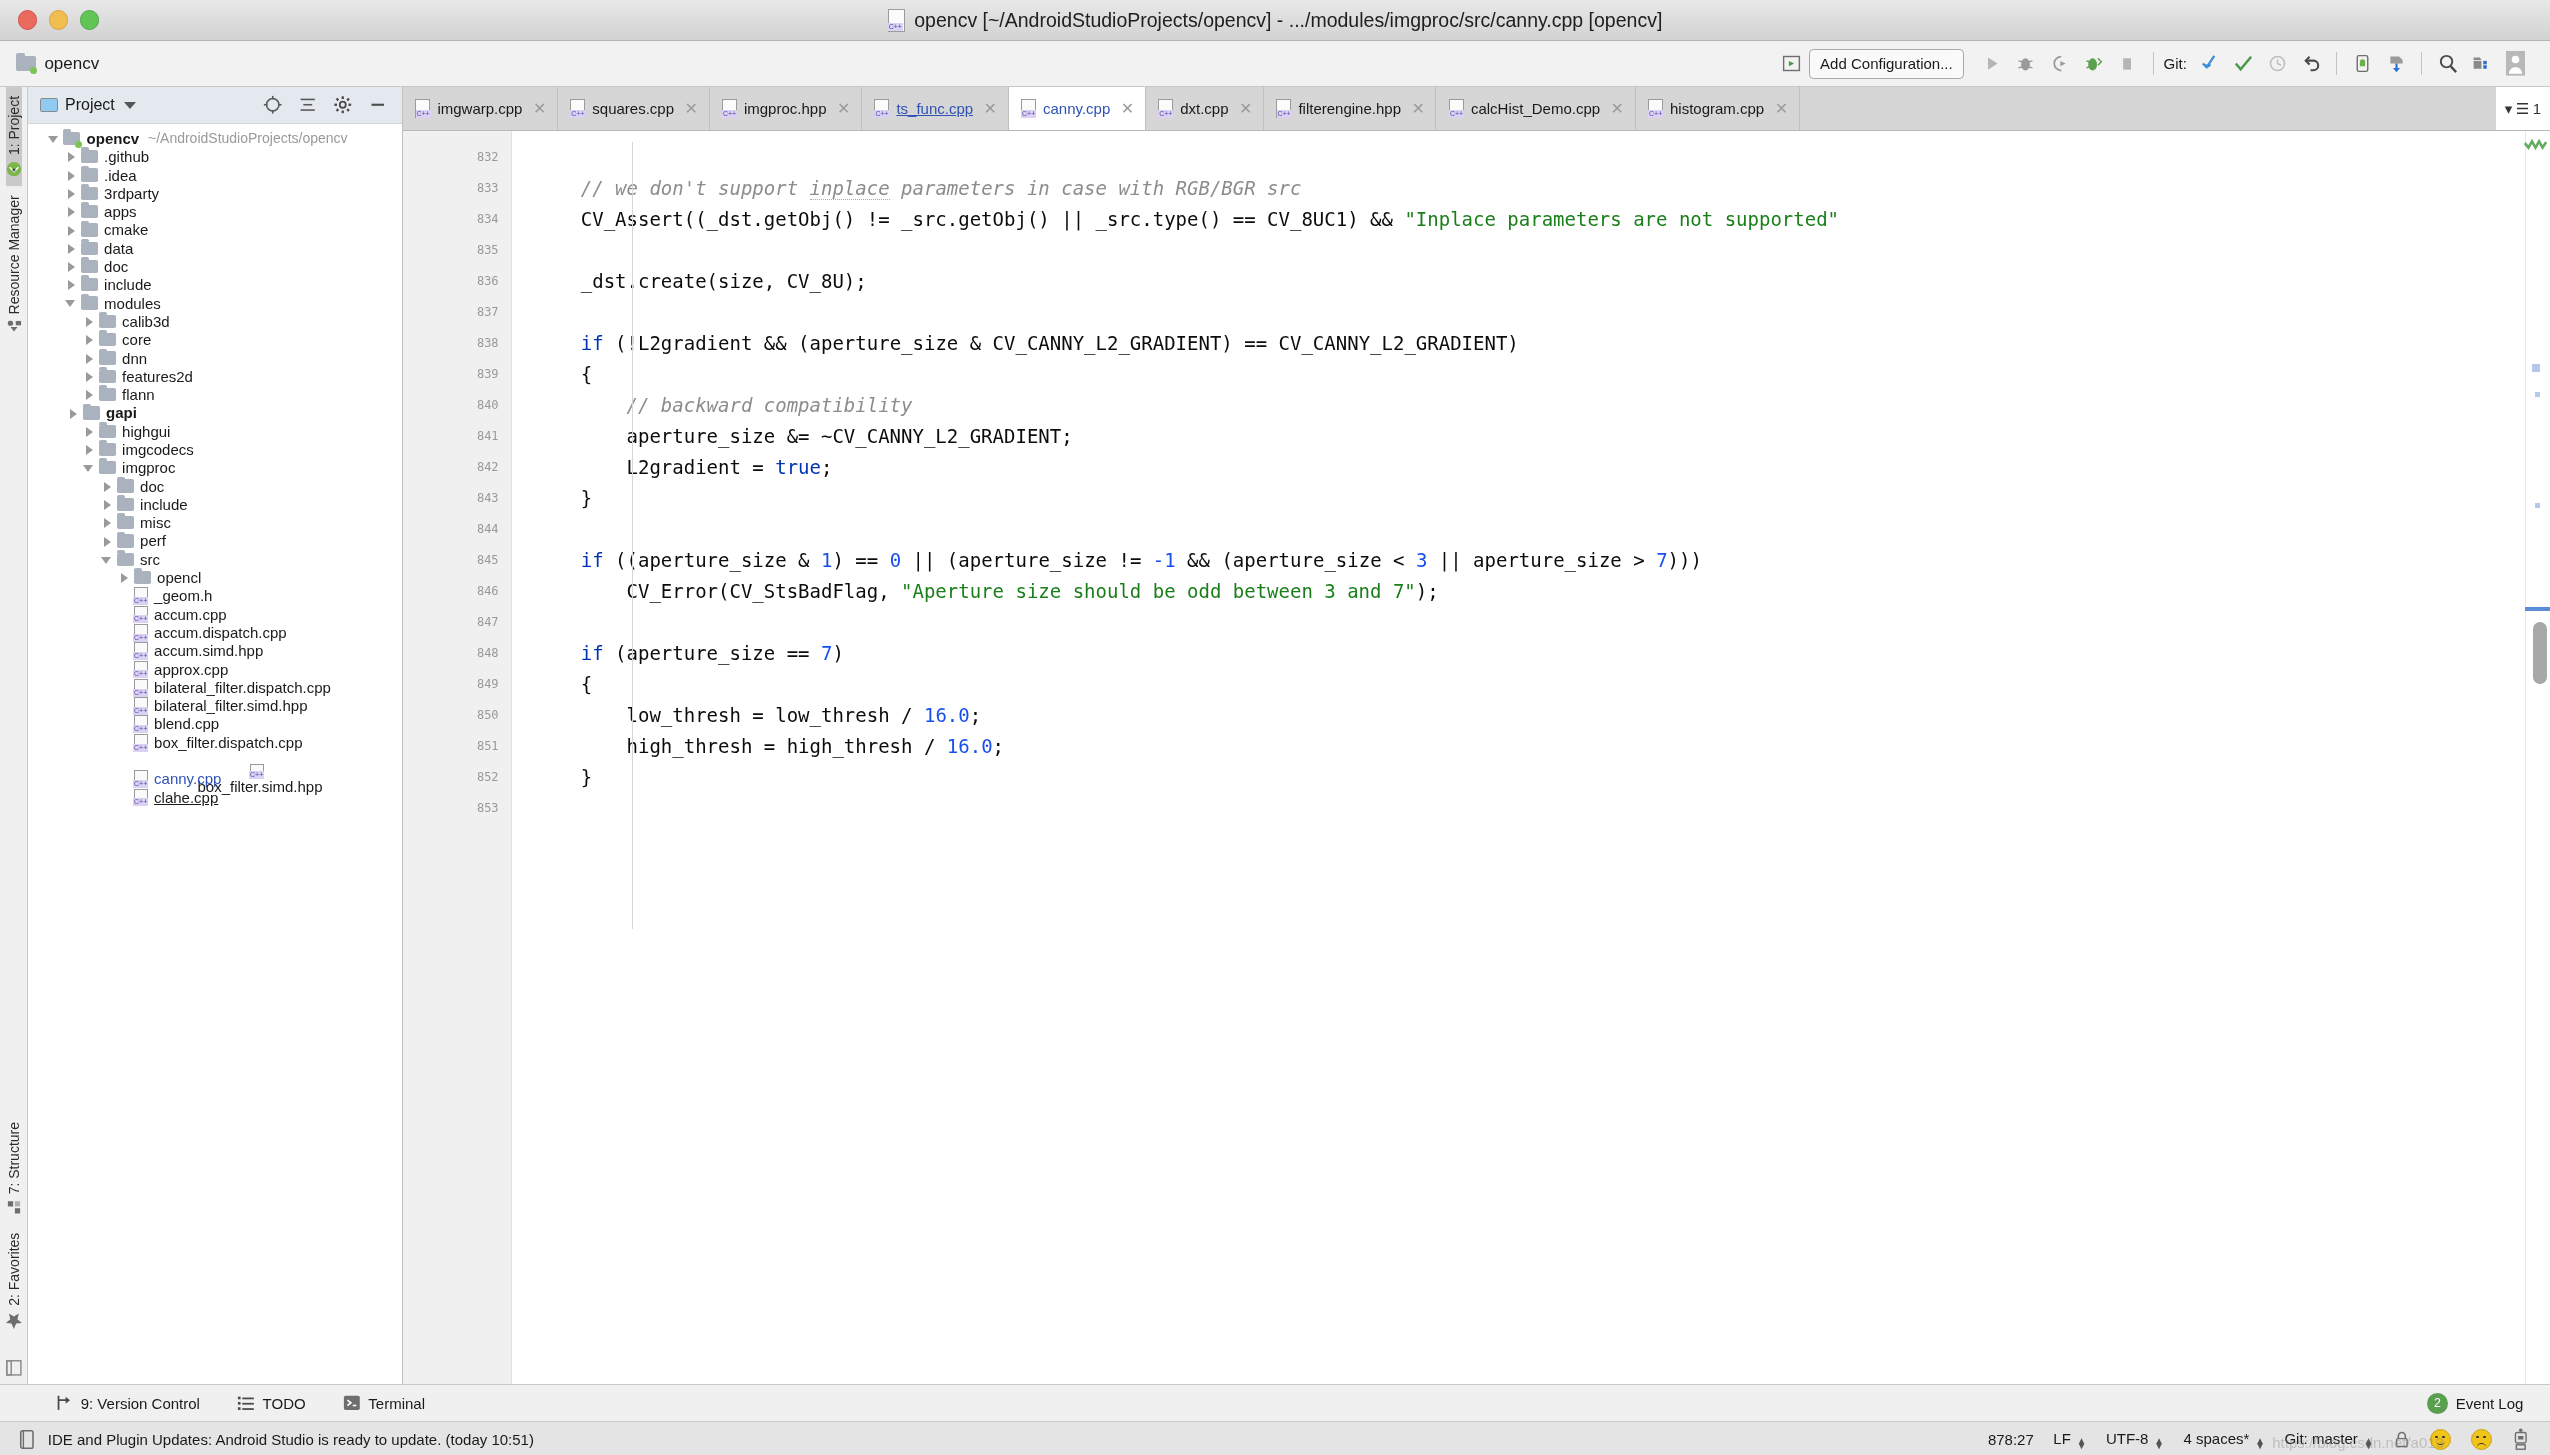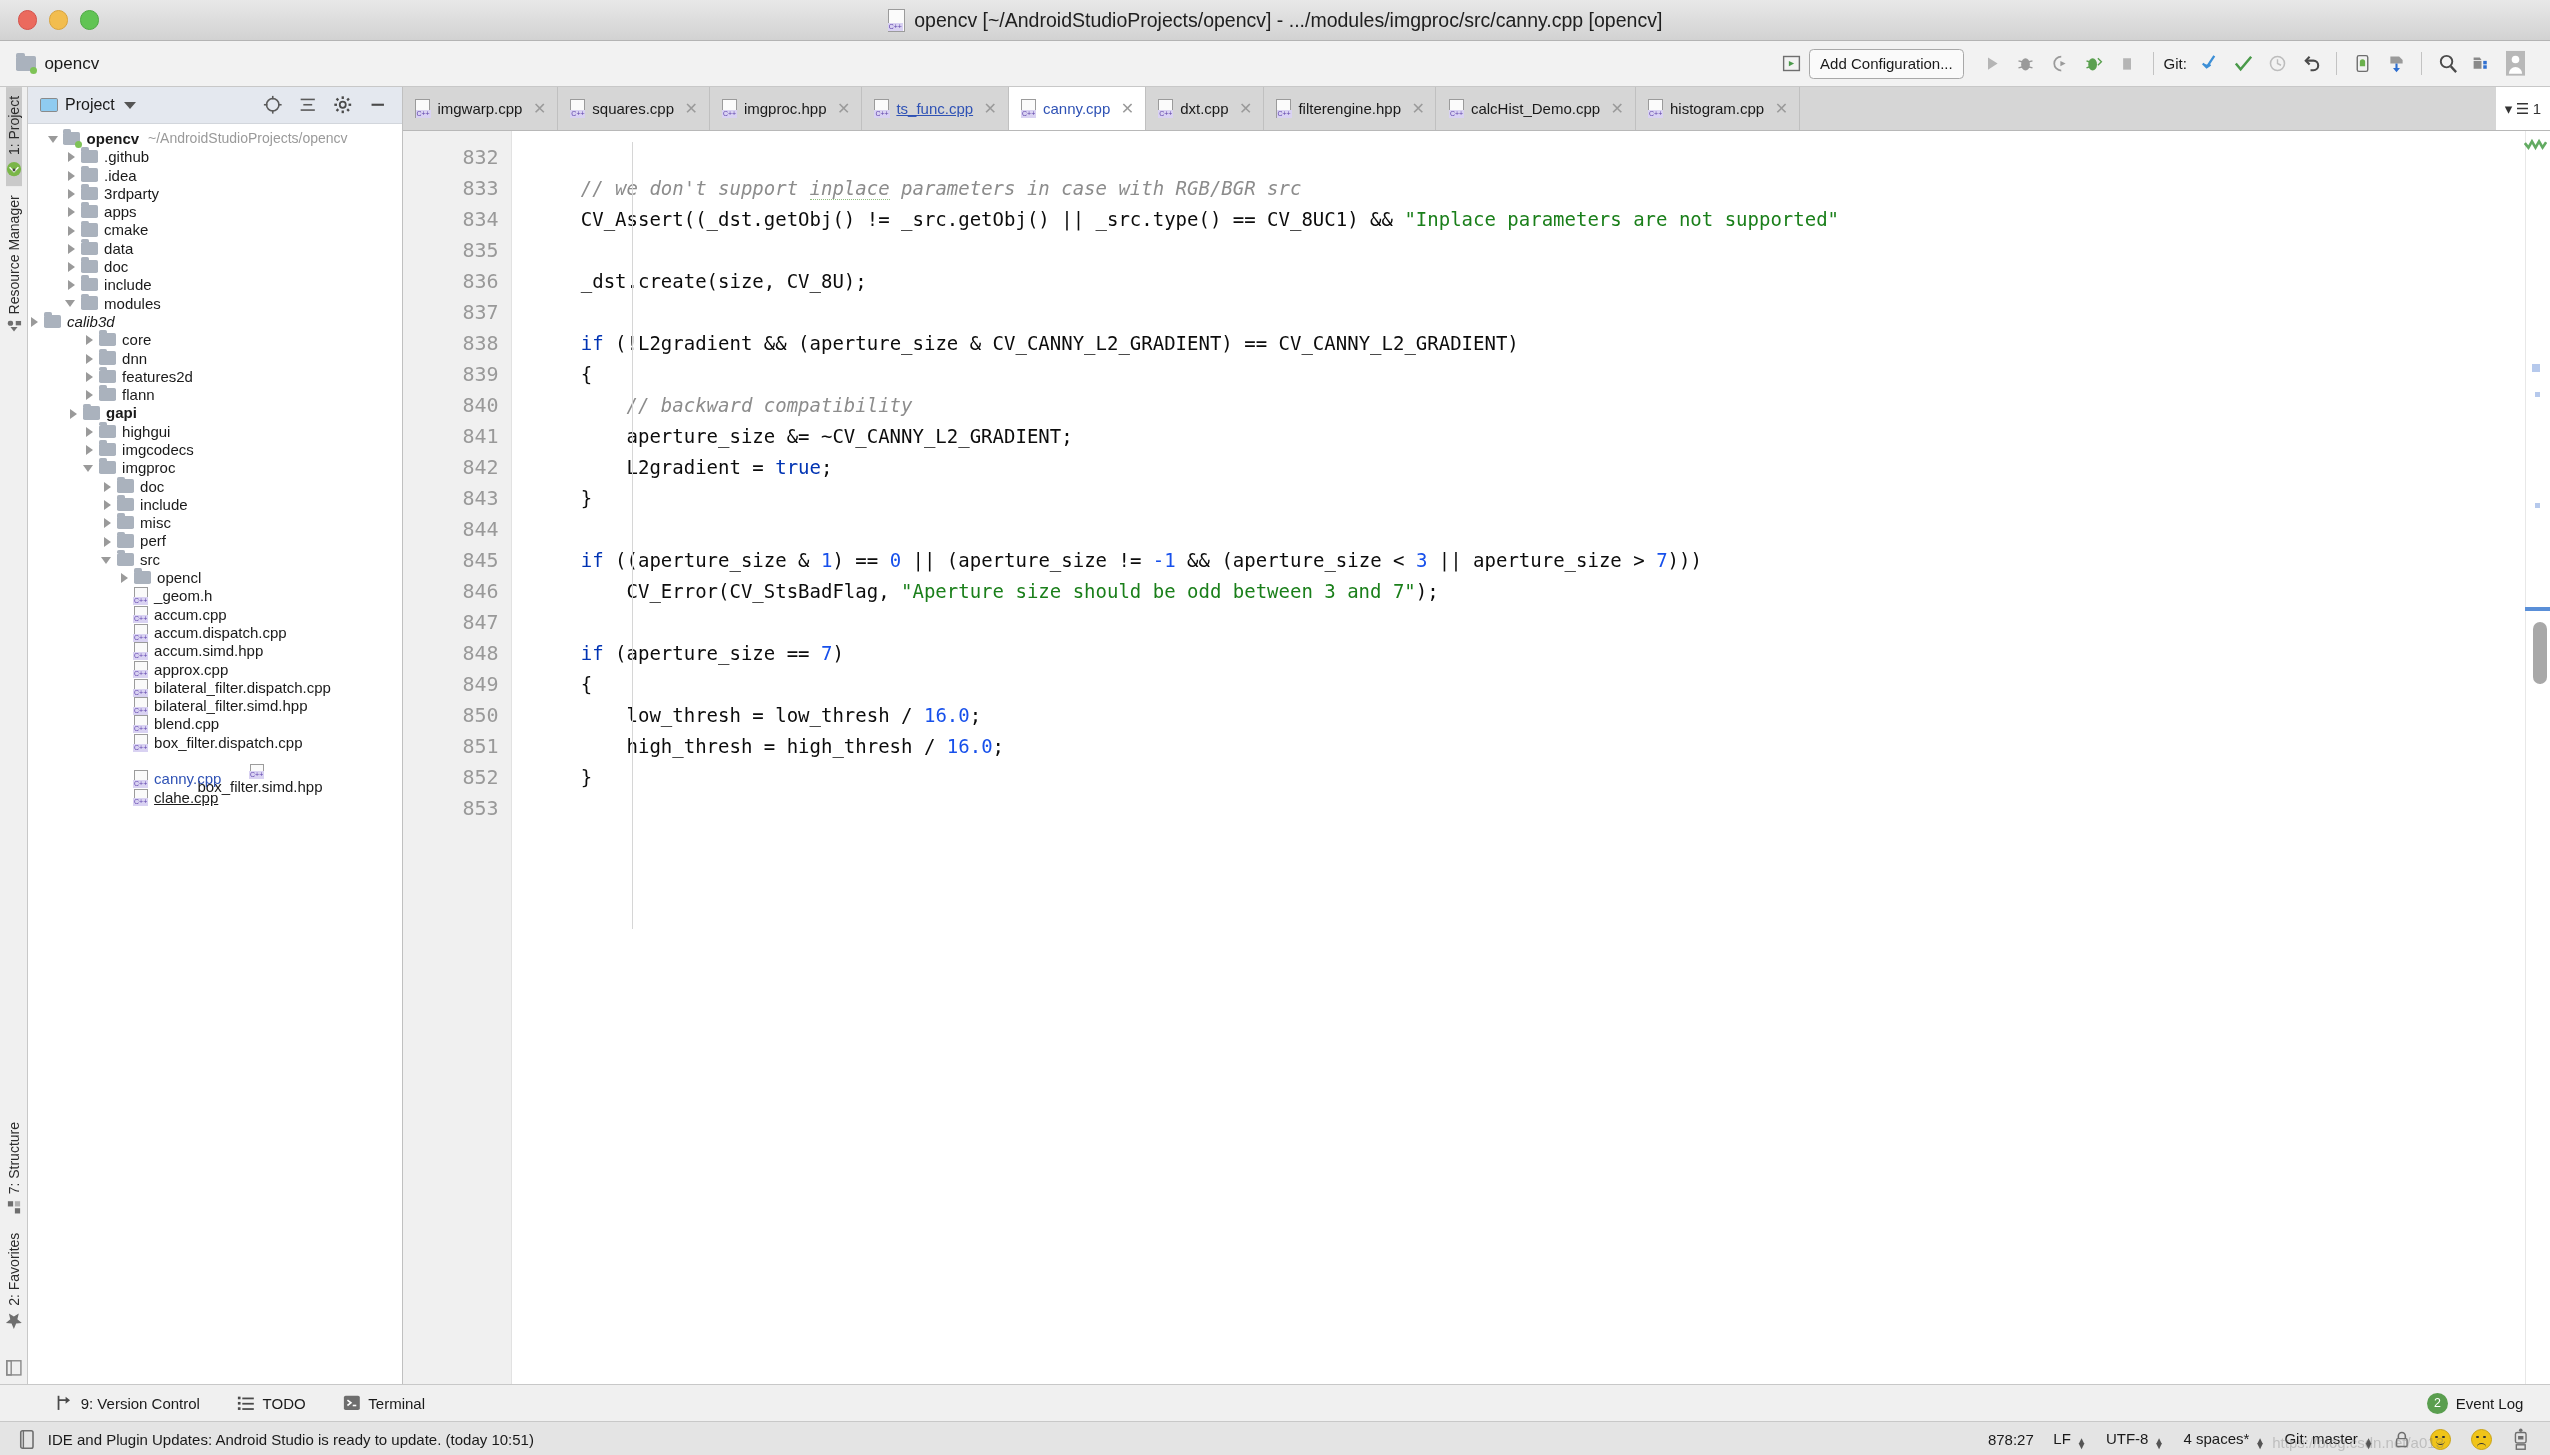--- a/index.html
+++ b/index.html
@@ -163,21 +163,21 @@
   .tab .x{ color:#9a9a9a; font-size:16px; margin-left:3.5px; }
   .tabs-end{ margin-left:auto; display:flex;align-items:center;gap:3.5px;padding:0 8.9px;font-size:15px;color:#333;background:#fff;}
 
   .editorbody{ flex:1 1 auto; display:flex; min-height:0; position:relative; background:#fff; overflow:hidden;}
   .gutter{
     width:109px; flex:0 0 109px; background:#f0f0f0; border-right:0.9px solid #e2e2e2;
     padding-top:10.6px; text-align:right;
   }
   .gutter .ln{
     height:31px; line-height:31px; font-family:"DejaVu Sans Mono",monospace;
-    font-size:20px; color:#999; padding-right:12.4px;
+    font-size:12px; color:#999; padding-right:12.4px;
   }
   .code{
     flex:1 1 auto; padding-top:10.6px; padding-left:23px; position:relative; overflow:hidden;
     background:#fff;
   }
   .code .cl{
     height:31px; line-height:31px; font-family:"DejaVu Sans Mono",monospace;
     font-size:19px; color:#0c0c0c; white-space:pre;
   }
   .k{ color:#0033b3; }
@@ -498,21 +498,21 @@
           <div class="row" style="padding-left: 37px;">
             <span class="arrow closed"></span>
             <span class="fico"></span>
             <span class="nm">include</span>
           </div>
           <div class="row" style="padding-left: 37px;">
             <span class="arrow open"></span>
             <span class="fico"></span>
             <span class="nm">modules</span>
           </div>
-          <div class="row" style=" font-style: italic;">
+          <div class="row" style="padding-left: 55px;">
             <span class="arrow closed"></span>
             <span class="fico"></span>
             <span class="nm">calib3d</span>
           </div>
           <div class="row" style="padding-left: 55px;">
             <span class="arrow closed"></span>
             <span class="fico"></span>
             <span class="nm">core</span>
           </div>
           <div class="row" style="padding-left: 55px;">

